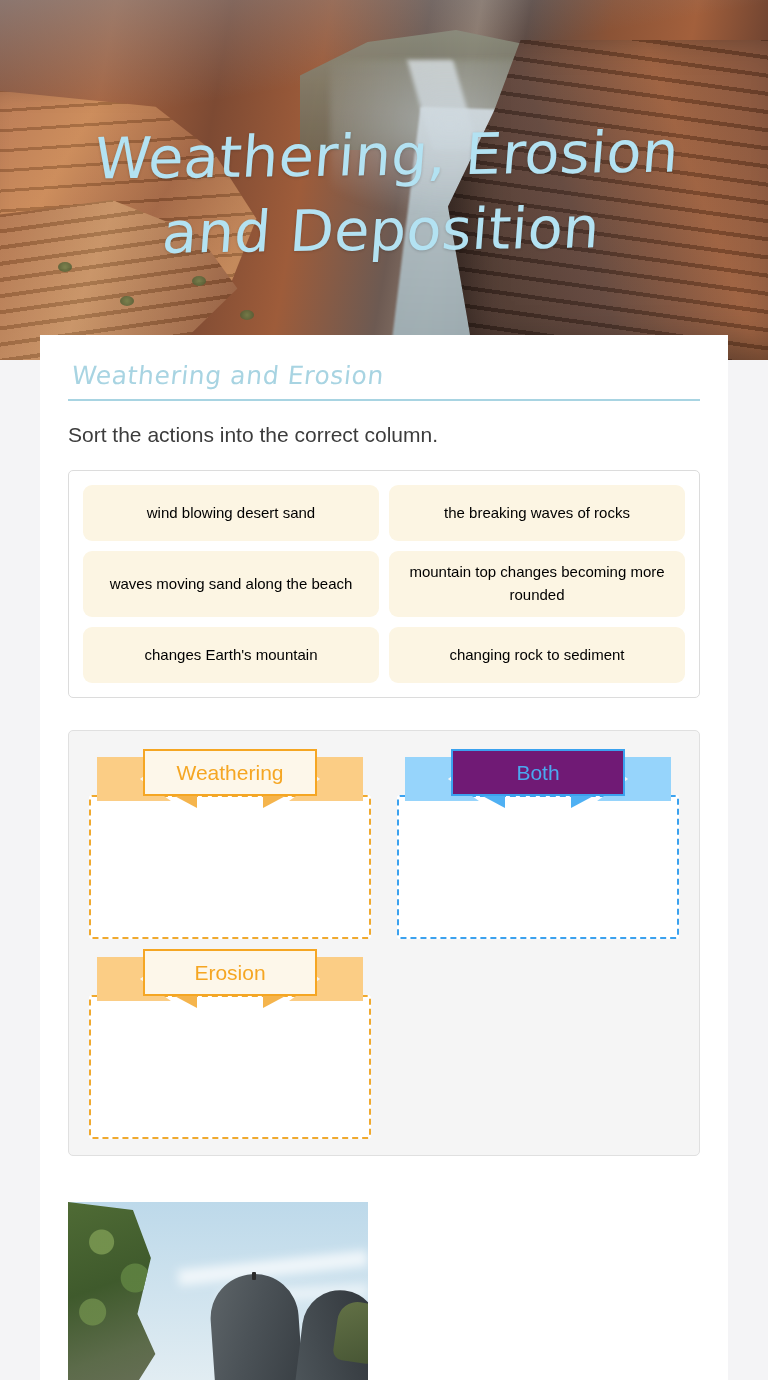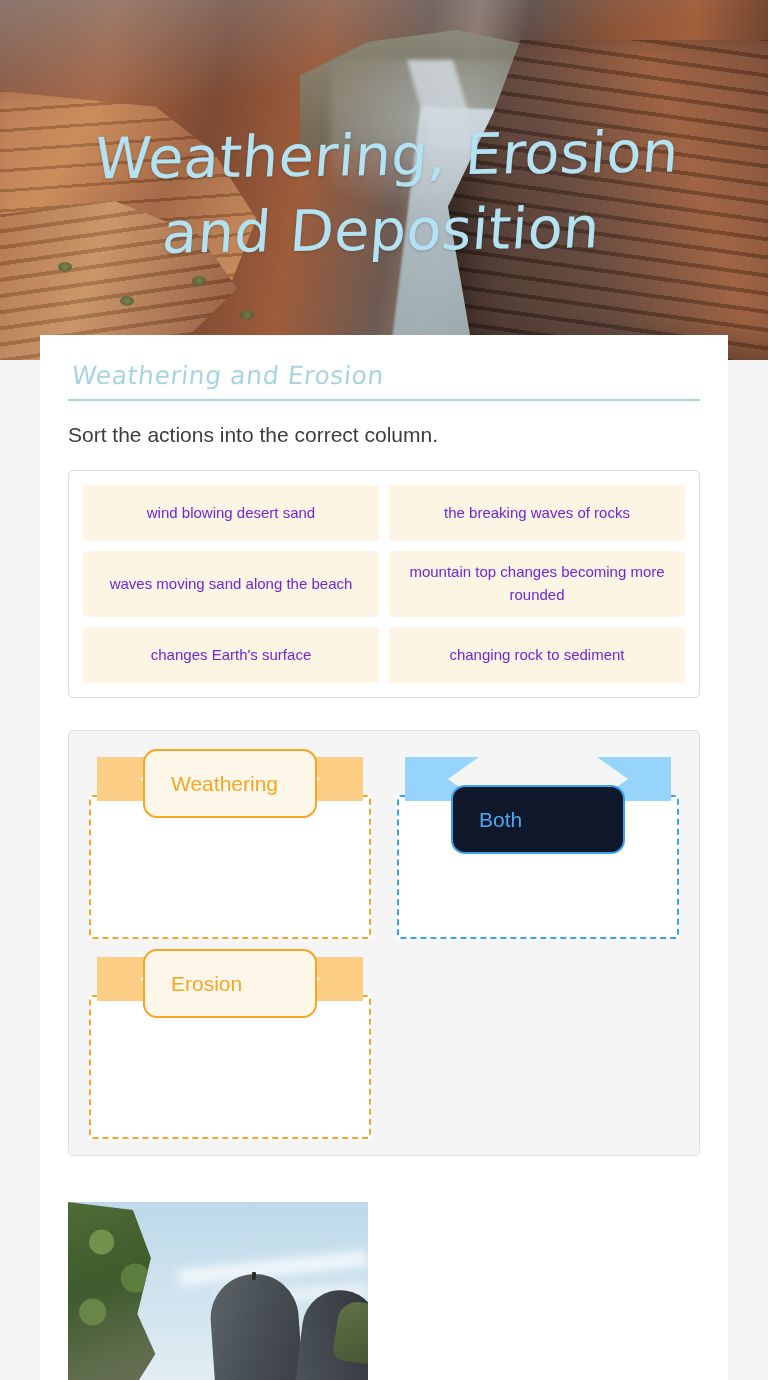--- a/index.html
+++ b/index.html
@@ -137,30 +137,30 @@
     border: 1px solid #dcdcdc;
     border-radius: 5px;
     background: #ffffff;
     padding: 14px;
     display: grid;
     grid-template-columns: 1fr 1fr;
     gap: 10px 10px;
   }
   .tile {
     background: #fcf5e3;
-    border-radius: 3px;
+    border-radius: 9px;
     min-height: 56px;
     display: flex;
     align-items: center;
     justify-content: center;
     text-align: center;
     padding: 10px 14px;
     font-size: 15px;
     line-height: 1.52;
-    color: #6d28d9;
+    color: #000000;
     cursor: grab;
   }
 
   
   .drop-panel {
     margin-top: 32px;
     border: 1px solid #e0e0e0;
     border-radius: 5px;
     background: #f5f5f5;
     padding: 18px 14px 16px 14px;
@@ -205,31 +205,31 @@
   .fold-l { left: 86px;  clip-path: polygon(0 0,100% 0,100% 100%); }
   .fold-r { right: 86px; clip-path: polygon(100% 0,0 0,0 100%); }
   .ribbon.blue .fold-l, .ribbon.blue .fold-r { background: #4fb0f3; }
 
   .ribbon-label {
     position: relative;
     z-index: 3;
     min-width: 174px;
     background: #fdf7ea;
     border: 2px solid #f5a623;
-    border-radius: 14px;
-    padding: 20px 26px;
+    border-radius: 0;
+    padding: 9px 26px;
+    text-align: center;
     font-size: 21px;
     color: #f5a623;
     line-height: 1.2;
   }
   .ribbon.blue .ribbon-label {
-    background: #0f172a;
+    background: #701a75;
     border-color: #3ba2ef;
     color: #4aa9f0;
-    margin-top: 36px;
   }
 
   
   .bottom-photo-wrap { margin-top: 46px; }
   .bottom-photo {
     position: relative;
     width: 300px;
     height: 200px;
     overflow: hidden;
     background: linear-gradient(180deg,#bdd9ea 0%,#d3e5ef 55%,#e6eff3 100%);
@@ -299,21 +299,21 @@
 
   <div class="section-title">Weathering and Erosion</div>
   <div class="title-rule"></div>
   <div class="instruction">Sort the actions into the correct column.</div>
 
   <div class="tile-tray">
     <div class="tile">wind blowing desert sand</div>
     <div class="tile">the breaking waves of rocks</div>
     <div class="tile">waves moving sand along the beach</div>
     <div class="tile">mountain top changes becoming more rounded</div>
-    <div class="tile">changes Earth's surface</div>
+    <div class="tile">changes Earth's mountain</div>
     <div class="tile">changing rock to sediment</div>
   </div>
 
   <div class="drop-panel">
 
     <div class="drop-cell">
       <div class="dropbox"></div>
       <div class="ribbon">
         <div class="ribbon-tail left"></div>
         <div class="ribbon-tail right"></div>

